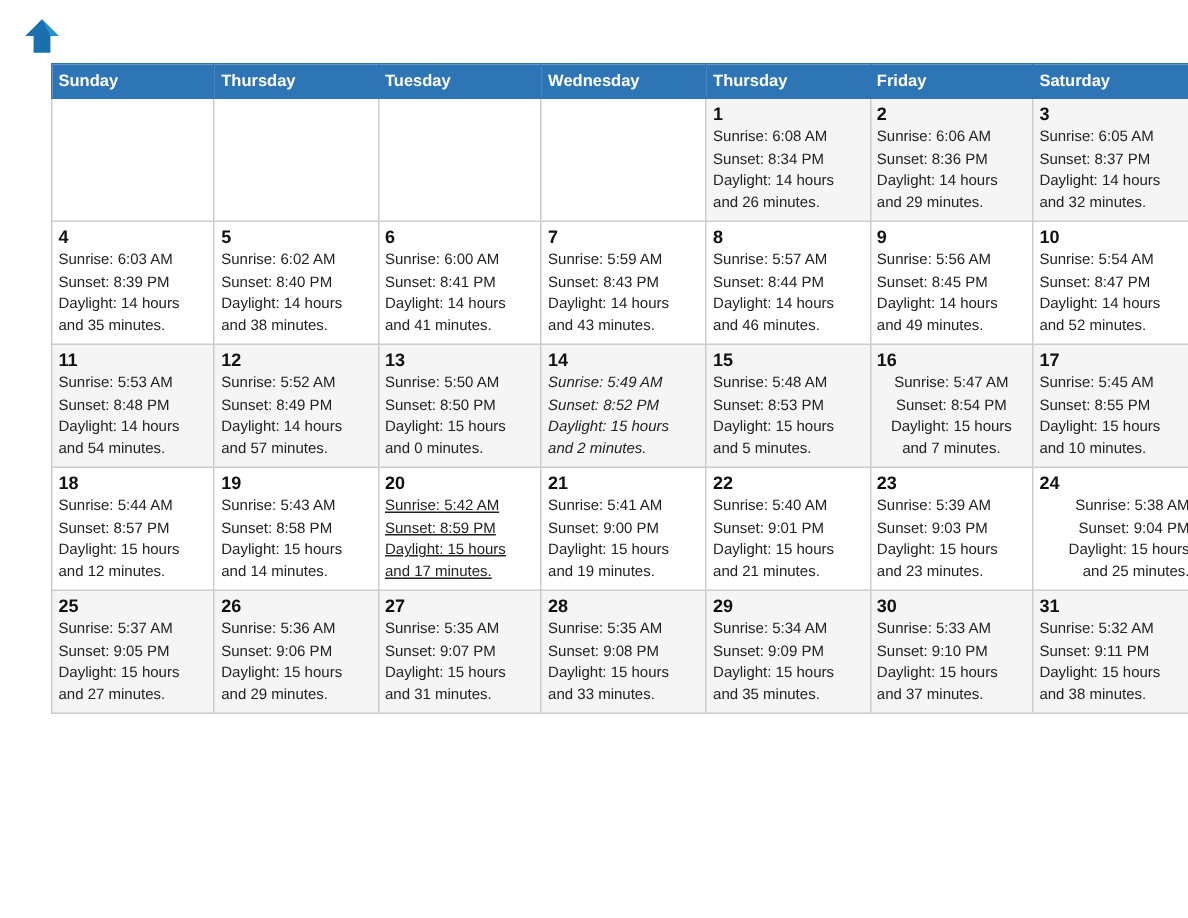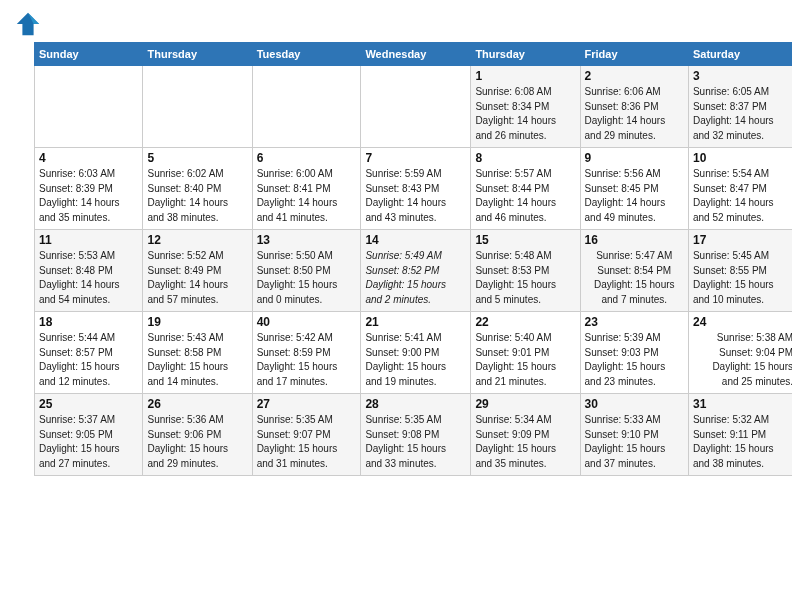--- a/index.html
+++ b/index.html
@@ -269,22 +269,22 @@
 and 12 minutes.</div>
           </td>
           <td>
             <div class="day-number">19</div>
             <div class="day-info" style="white-space: pre-line;">Sunrise: 5:43 AM
 Sunset: 8:58 PM
 Daylight: 15 hours
 and 14 minutes.</div>
           </td>
           <td>
-            <div class="day-number">40</div>
-            <div class="day-info" style="white-space: pre-line;">Sunrise: 5:42 AM
+            <div class="day-number">20</div>
+            <div class="day-info" style="white-space: pre-line; text-decoration: underline;">Sunrise: 5:42 AM
 Sunset: 8:59 PM
 Daylight: 15 hours
 and 17 minutes.</div>
           </td>
           <td>
             <div class="day-number">21</div>
             <div class="day-info" style="white-space: pre-line;">Sunrise: 5:41 AM
 Sunset: 9:00 PM
 Daylight: 15 hours
 and 19 minutes.</div>

